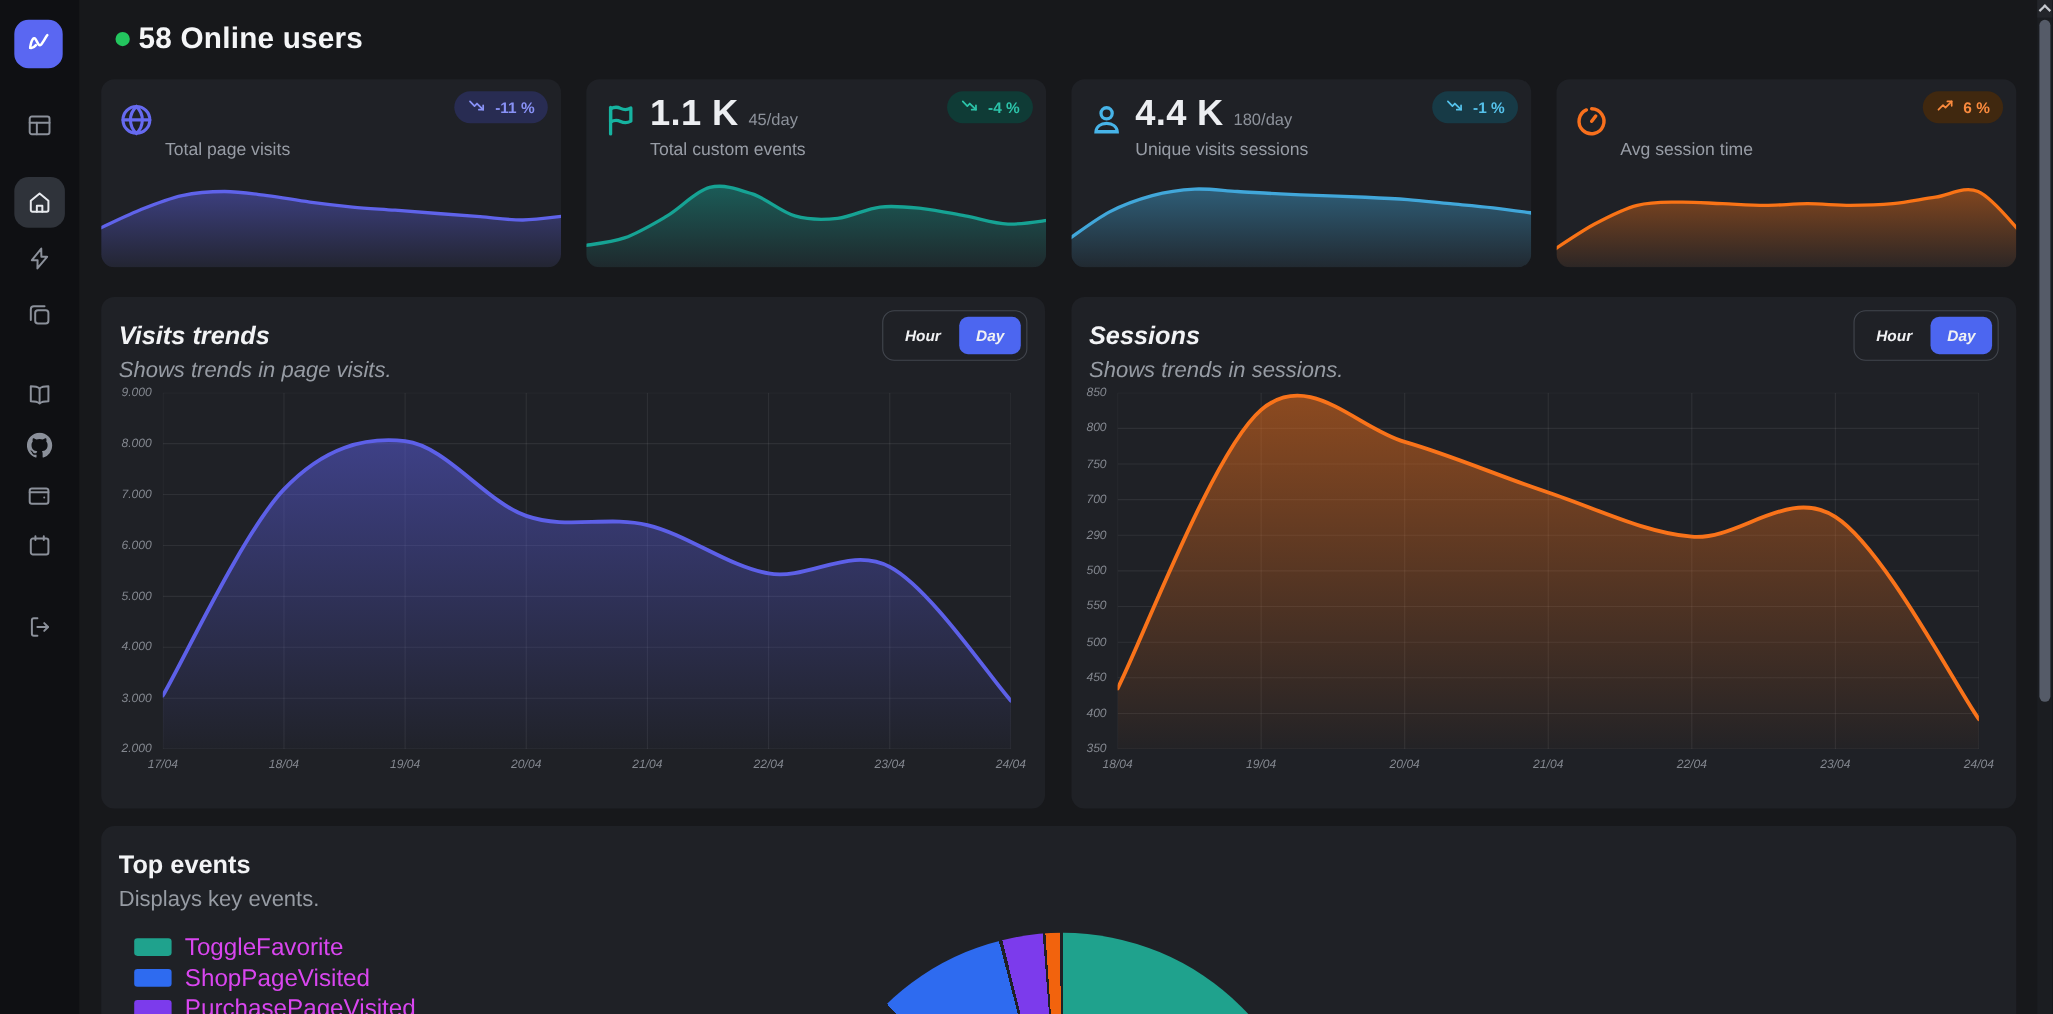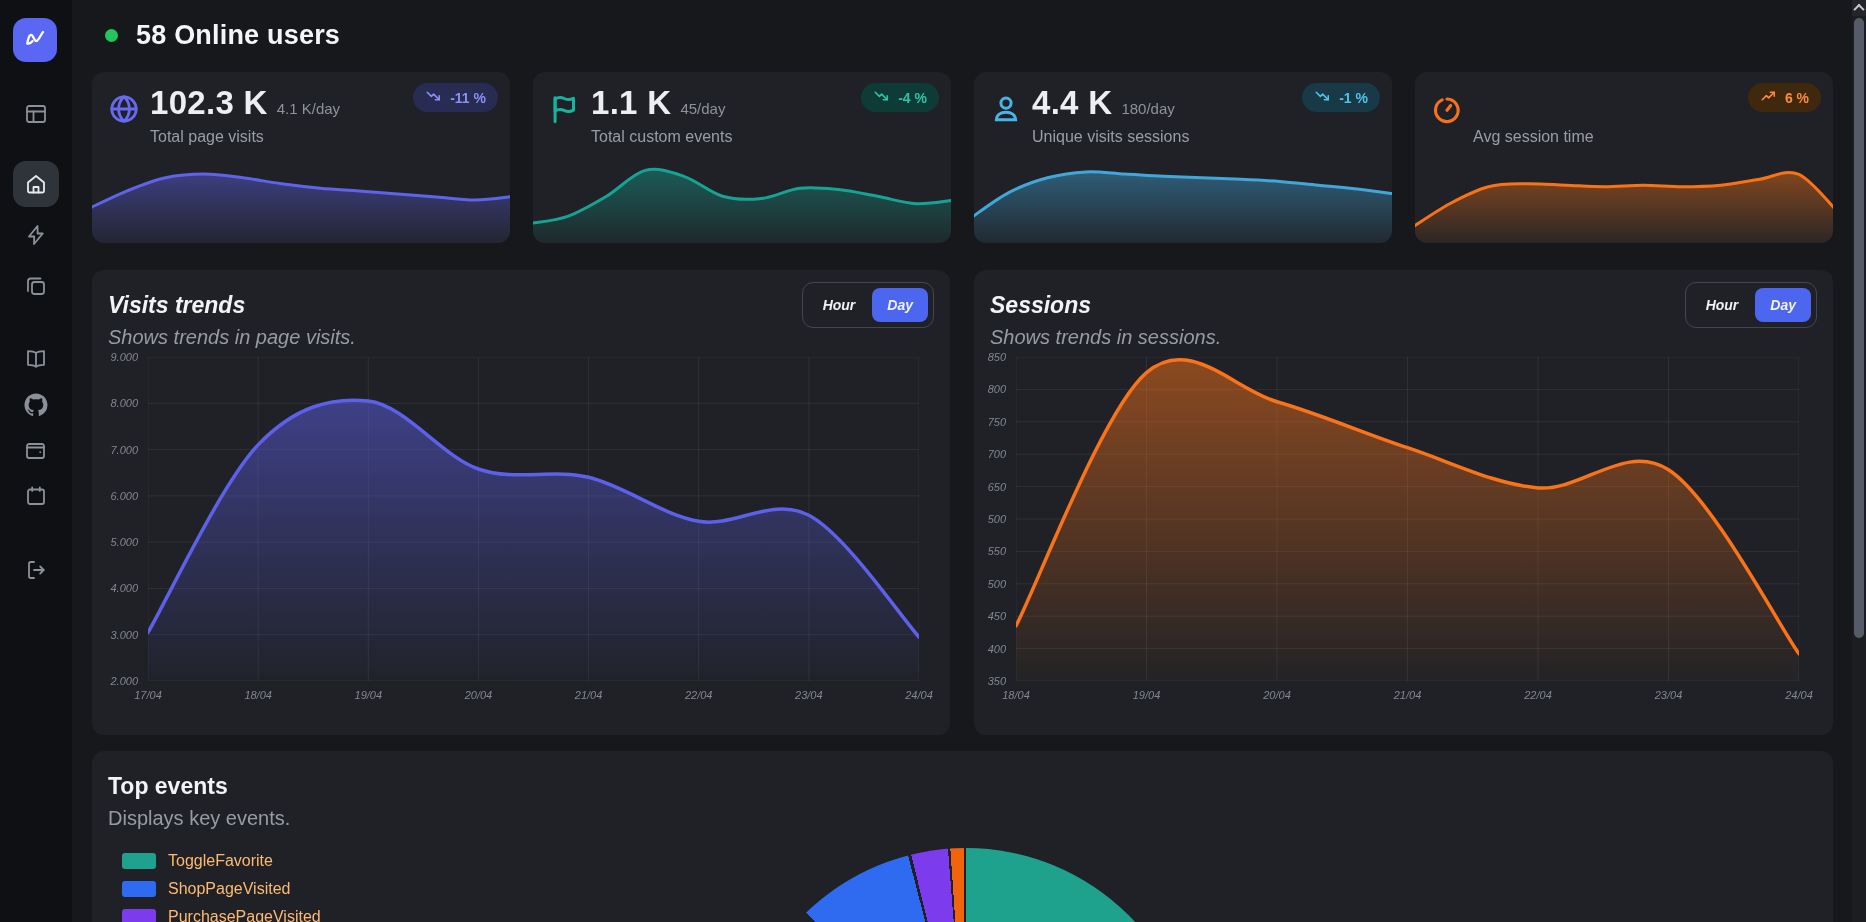--- a/index.html
+++ b/index.html
@@ -14,21 +14,21 @@
   .nav-btn.active{background:#2f333a;color:#e8eaee;}
   .nav-btn svg{display:block;}
   
   .scrollbar{position:absolute;right:0;top:0;width:14px;height:922px;background:#1b1d21;}
   .scroll-arrow{position:absolute;top:0;left:0;width:14px;height:16px;background:#23252a;
     display:flex;align-items:center;justify-content:center;cursor:pointer;}
   .scroll-arrow:after{content:"";width:6px;height:6px;border-left:2px solid #c6c9cf;border-top:2px solid #c6c9cf;
     transform:rotate(45deg) translate(1px,1px);}
   .scroll-thumb{position:absolute;left:2px;top:18px;width:10px;height:620px;border-radius:6px;background:#555b68;cursor:pointer;}
   
-  .page-header{position:absolute;left:105px;top:20px;display:flex;align-items:center;gap:18px;}
+  .page-header{position:absolute;left:105px;top:20px;display:flex;align-items:center;gap:8px;}
   .online-dot{width:13px;height:13px;border-radius:50%;background:#23c55e;}
   .page-title{color:#f4f5f7;font-size:27px;font-weight:700;letter-spacing:.2px;}
   
   .stat-card{position:absolute;top:72px;width:418px;height:171px;background:#1f2126;border-radius:12px;overflow:hidden;}
   .sc0{left:92px}.sc1{left:533px}.sc2{left:974px}.sc3{left:1415px}
   .stat-icon{position:absolute;left:15px;top:20px;width:34px;height:34px;}
   .stat-value-row{position:absolute;left:58px;top:12px;display:flex;align-items:baseline;gap:9px;white-space:nowrap;}
   .stat-value{color:#eceef1;font-size:33px;font-weight:700;letter-spacing:.3px;}
   .stat-rate{color:#8d929b;font-size:15px;font-weight:400;}
   .stat-label{position:absolute;left:58px;top:56px;color:#989da6;font-size:16px;}
@@ -53,21 +53,21 @@
   .plot{position:absolute;}
   .plot svg{display:block;}
   .axis-label{position:absolute;color:#83878f;font-size:11px;line-height:13px;}
   .ylab{text-align:right;}
   .xlab{text-align:center;}
   
   .events-card{position:absolute;left:92px;top:751px;width:1741px;height:420px;background:#1f2126;border-radius:12px;}
   .legend{position:absolute;left:30px;top:100px;}
   .legend-item{display:flex;align-items:center;gap:12px;height:20px;margin-bottom:8px;cursor:pointer;}
   .legend-swatch{width:34px;height:16px;border-radius:3px;}
-  .legend-label{color:#fdba74;font-size:16px;font-weight:500;}
+  .legend-label{color:#d946ef;font-size:22px;font-weight:500;}
   .pie{position:absolute;left:644px;top:97px;width:460px;height:460px;border-radius:50%;cursor:pointer;}
 </style>
 </head>
 <body>
 
 <div class="app">
 
   <aside class="sidebar">
     <div class="logo">
       <span>
@@ -158,24 +158,20 @@
   </div>
 
   <div class="stat-card sc0">
     <span class="stat-icon">
       <svg width="34" height="34" viewBox="0 0 24 24" fill="none" stroke="#666af0" stroke-width="2" stroke-linecap="round">
         <circle cx="12" cy="12" r="8.6"></circle>
           <path d="M3.4 12h17.2"></path>
         <path d="M12 3.4c2.5 2.3 3.8 5.2 3.8 8.6s-1.3 6.3-3.8 8.6c-2.5-2.3-3.8-5.2-3.8-8.6S9.5 5.7 12 3.4z"></path>
       </svg>
     </span>
-    <div class="stat-value-row">
-      <span class="stat-value">102.3 K</span>
-      <span class="stat-rate">4.1 K/day</span>
-    </div>
     <div class="stat-label">Total page visits</div>
     <div class="badge">
       <span>
         <svg width="18" height="18" viewBox="0 0 24 24" fill="none" stroke="currentColor" stroke-width="2.1" stroke-linecap="round" stroke-linejoin="round">
           <path d="m3 7 5.5 5.5 3-3L19 17"></path>
             <path d="M19 11.8V17h-5.2"></path>
         </svg>
       </span>
       <span>-11 %</span>
     </div>
@@ -373,21 +369,21 @@
           <line x1="652.5" y1="0" x2="652.5" y2="324" stroke="rgba(255,255,255,0.07)" stroke-width="1"></line>
           <line x1="783" y1="0" x2="783" y2="324" stroke="rgba(255,255,255,0.07)" stroke-width="1"></line>
           <path d="M0,268.91999999999996C21.8,226.7,87.0,52.9,130.5,15.6C174.0,-21.8,217.5,32.2,261.0,44.7C304.5,57.2,348.0,76.4,391.5,90.7C435.0,105.1,478.5,127.2,522.0,130.9C565.5,134.6,609.0,85.1,652.5,112.8C696.0,140.4,761.3,266.1,783.0,296.8L783,324L0,324Z" fill="url(#grad-sessions)" stroke="none"></path>
           <path d="M0,268.91999999999996C21.8,226.7,87.0,52.9,130.5,15.6C174.0,-21.8,217.5,32.2,261.0,44.7C304.5,57.2,348.0,76.4,391.5,90.7C435.0,105.1,478.5,127.2,522.0,130.9C565.5,134.6,609.0,85.1,652.5,112.8C696.0,140.4,761.3,266.1,783.0,296.8" fill="none" stroke="#f9731a" stroke-width="3.5" stroke-linecap="round"></path>
         </svg>
       </div>
   <div class="axis-label ylab" style="left: 0px; width: 32px; top: 81px;">850</div>
       <div class="axis-label ylab" style="left: 0px; width: 32px; top: 113.4px;">800</div>
       <div class="axis-label ylab" style="left: 0px; width: 32px; top: 145.8px;">750</div>
       <div class="axis-label ylab" style="left: 0px; width: 32px; top: 178.2px;">700</div>
-      <div class="axis-label ylab" style="left: 0px; width: 32px; top: 210.6px;">650</div>
+      <div class="axis-label ylab" style="left: 0px; width: 32px; top: 210.6px;">290</div>
       <div class="axis-label ylab" style="left: 0px; width: 32px; top: 243px;">500</div>
       <div class="axis-label ylab" style="left: 0px; width: 32px; top: 275.4px;">550</div>
       <div class="axis-label ylab" style="left: 0px; width: 32px; top: 307.8px;">500</div>
       <div class="axis-label ylab" style="left: 0px; width: 32px; top: 340.2px;">450</div>
       <div class="axis-label ylab" style="left: 0px; width: 32px; top: 372.6px;">400</div>
       <div class="axis-label ylab" style="left: 0px; width: 32px; top: 405px;">350</div>
       <div class="axis-label xlab" style="left: 12px; width: 60px; top: 419px;">18/04</div>
       <div class="axis-label xlab" style="left: 142.5px; width: 60px; top: 419px;">19/04</div>
       <div class="axis-label xlab" style="left: 273px; width: 60px; top: 419px;">20/04</div>
       <div class="axis-label xlab" style="left: 403.5px; width: 60px; top: 419px;">21/04</div>

